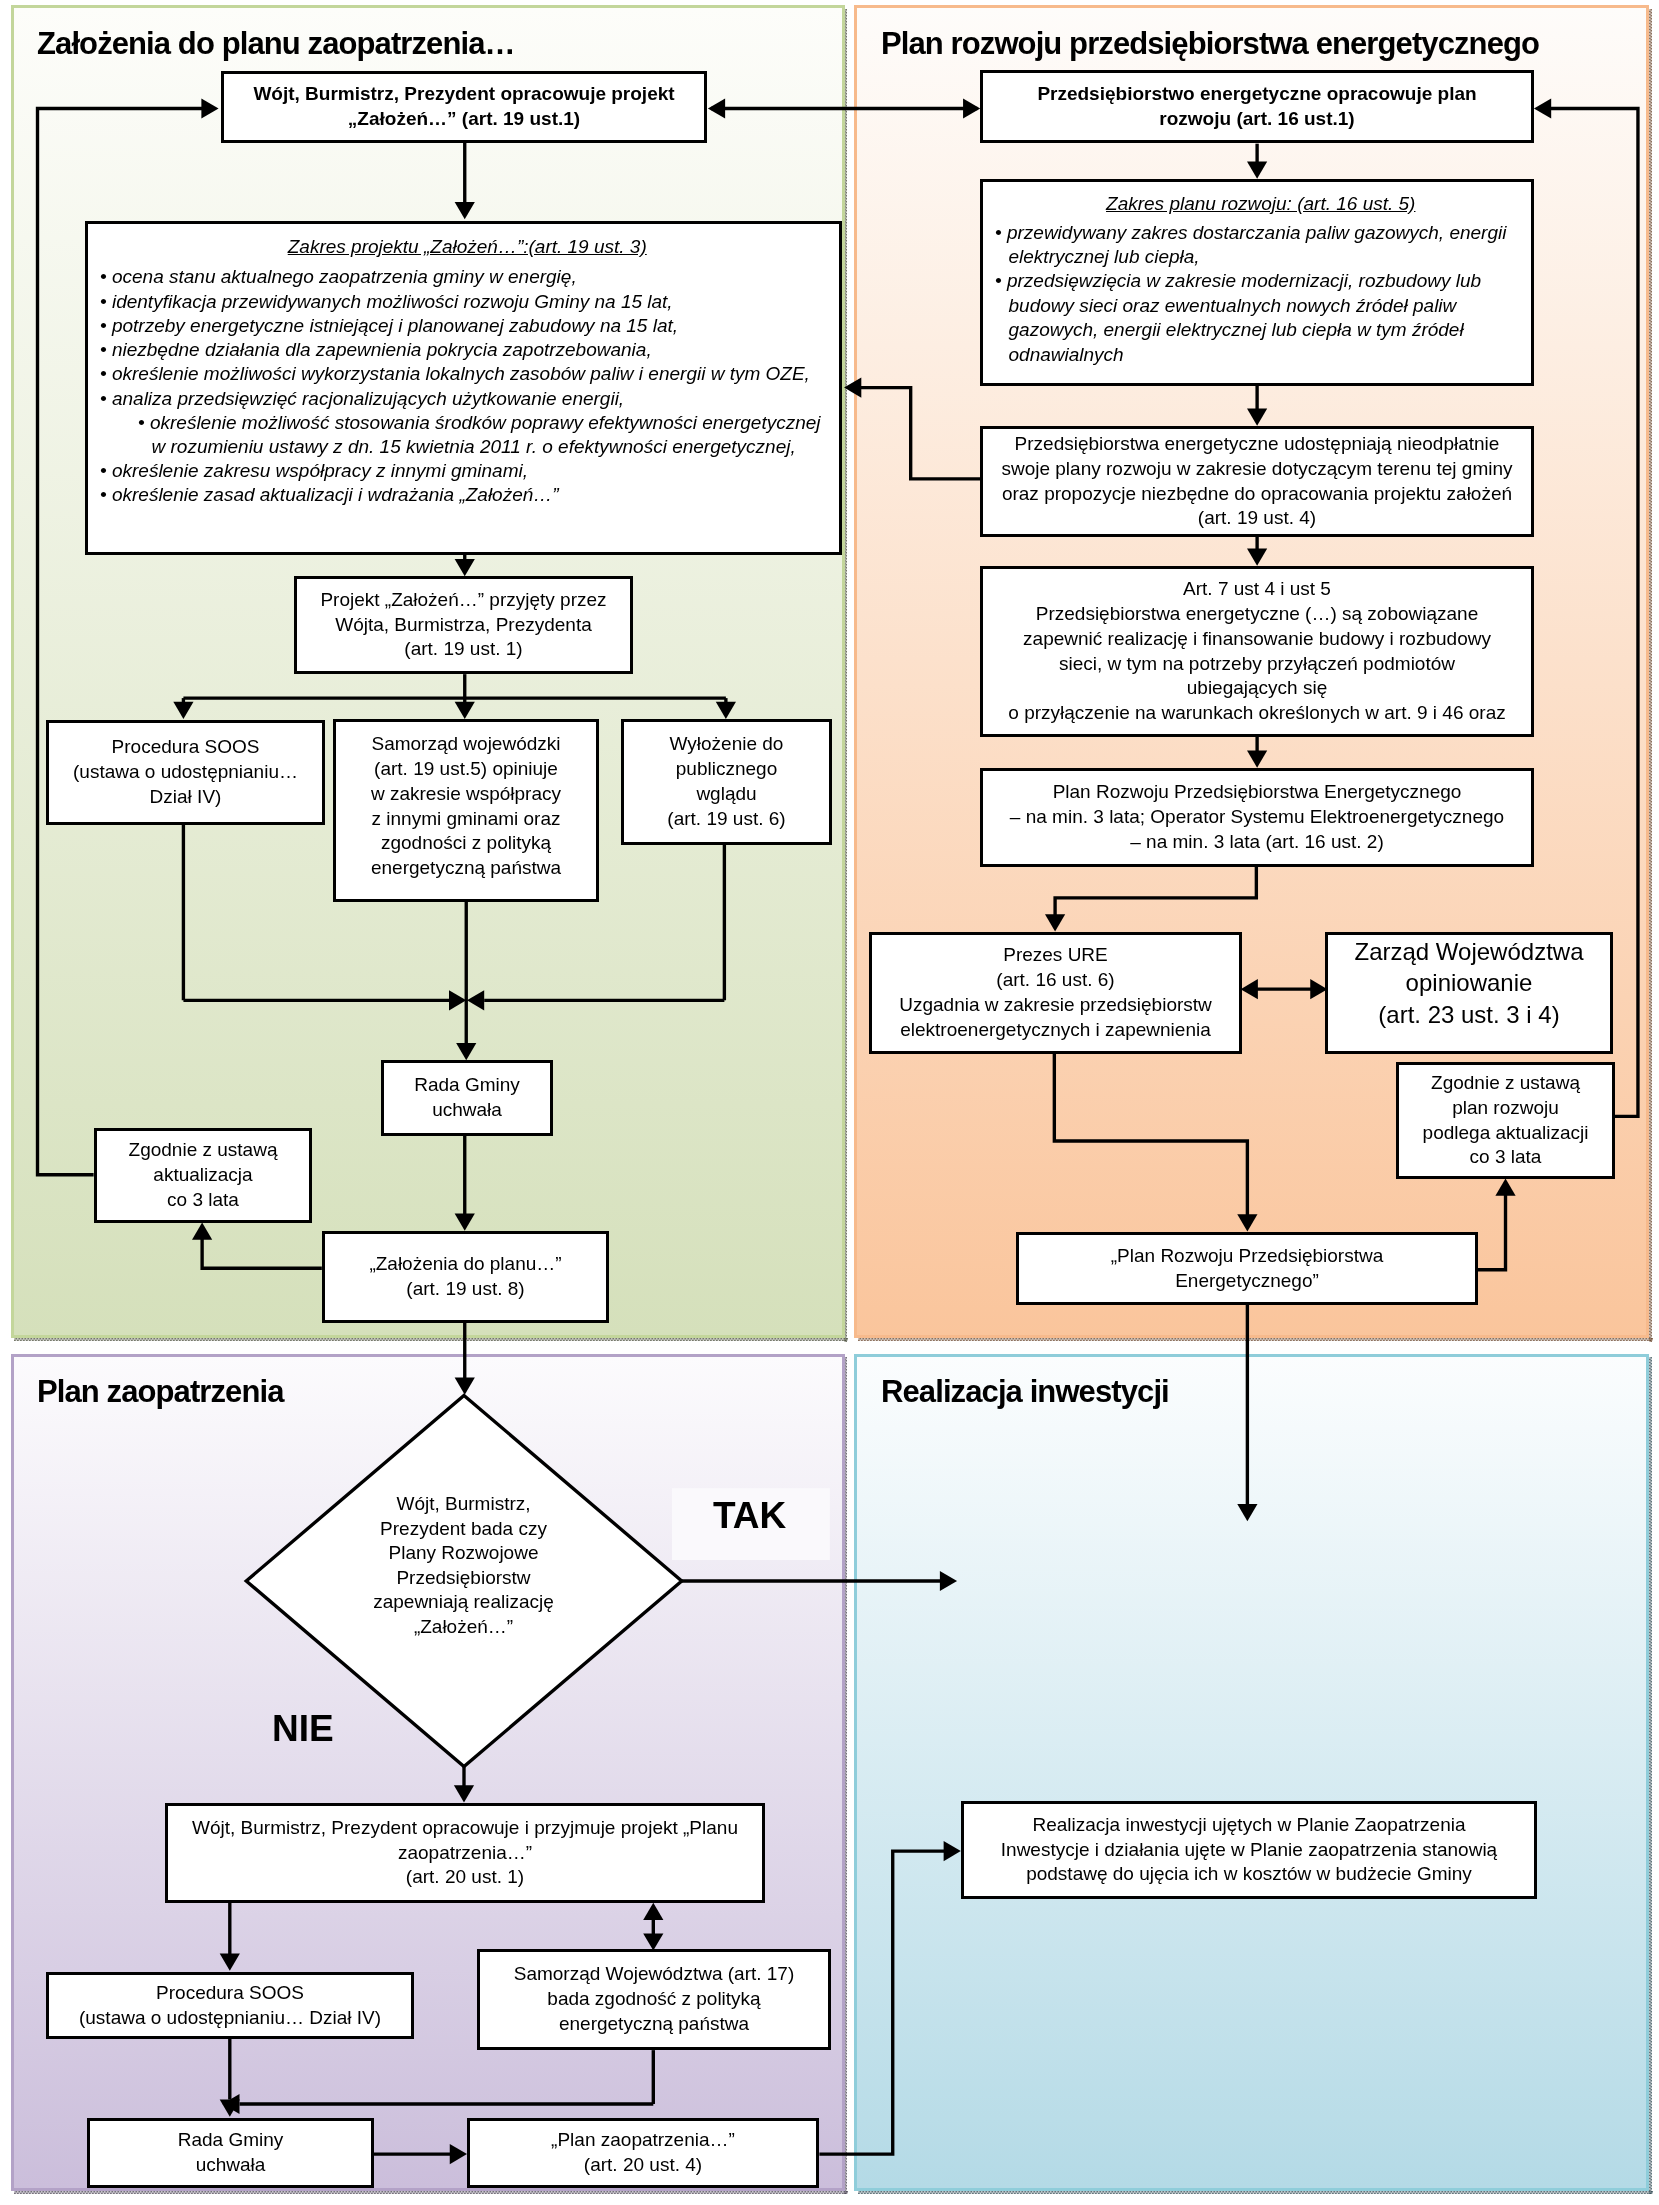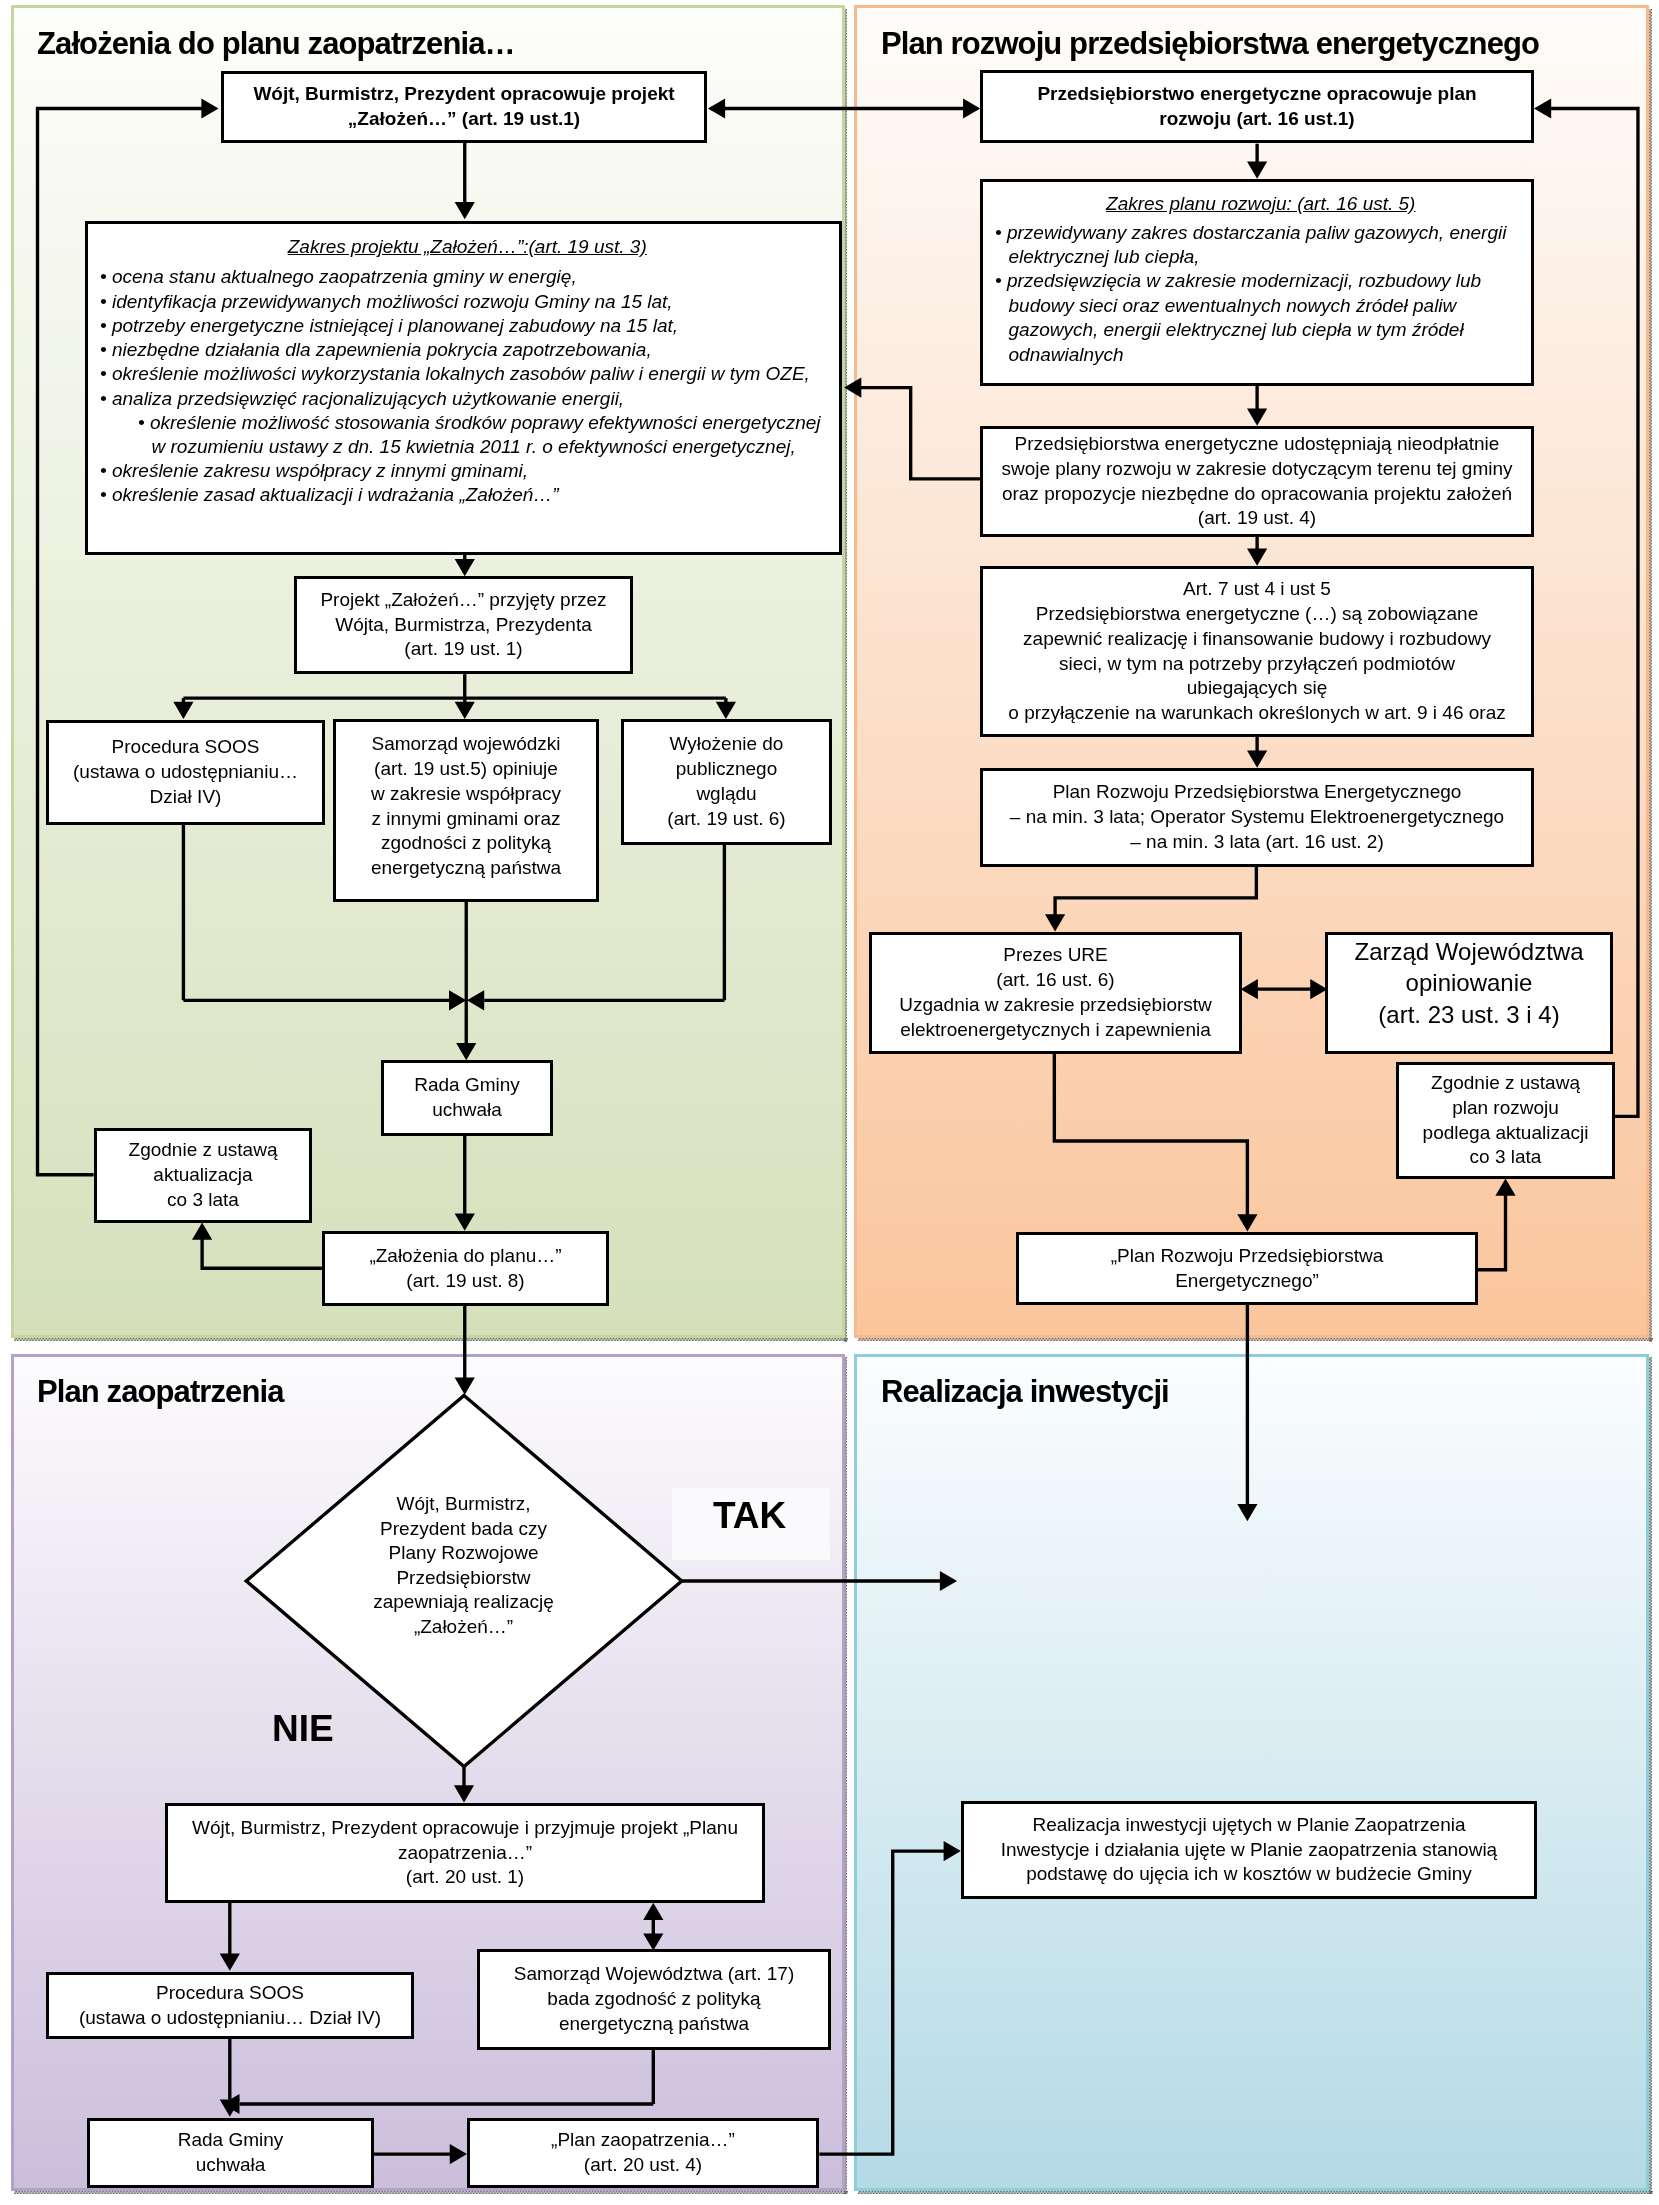--- a/index.html
+++ b/index.html
@@ -168,21 +168,21 @@
         <span style="display: block; white-space: nowrap;">uchwała</span>
       </span>
     </div>
     <div class="nodebox" style="left: 94px; top: 1128px; width: 218px; height: 95px; font-size: 19px;">
       <span>
         <span style="display: block; white-space: nowrap;">Zgodnie z ustawą</span>
         <span style="display: block; white-space: nowrap;">aktualizacja</span>
         <span style="display: block; white-space: nowrap;">co 3 lata</span>
       </span>
     </div>
-    <div class="nodebox" style="left: 322px; top: 1231px; width: 287px; height: 75px; font-size: 19px;">
+    <div class="nodebox" style="left: 322px; top: 1231px; width: 287px; height: 92px; font-size: 19px;">
       <span>
         <span style="display: block; white-space: nowrap;">„Założenia do planu…”</span>
         <span style="display: block; white-space: nowrap;">(art. 19 ust. 8)</span>
       </span>
     </div>
     <div class="nodebox b" style="left: 980px; top: 70px; width: 554px; height: 73px; font-size: 19px; text-align: center;">
       <span>
         <span style="display: block; white-space: nowrap;">Przedsiębiorstwo energetyczne opracowuje plan</span>
         <span style="display: block; white-space: nowrap;">rozwoju (art. 16 ust.1)</span>
       </span>

